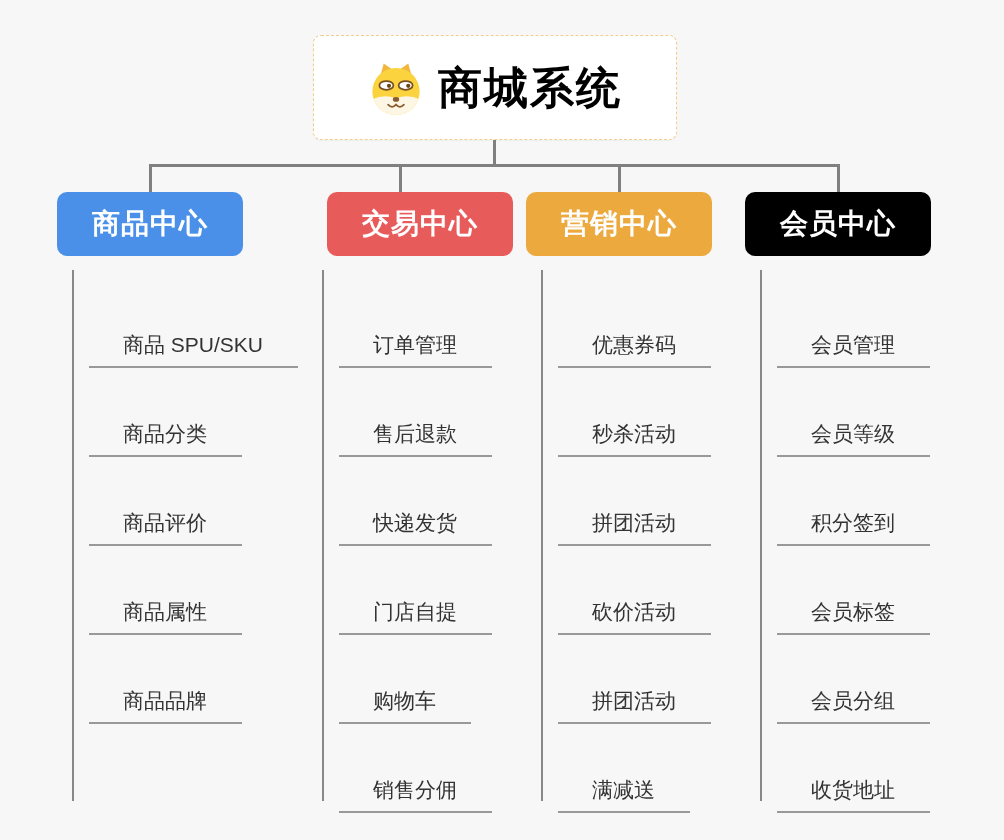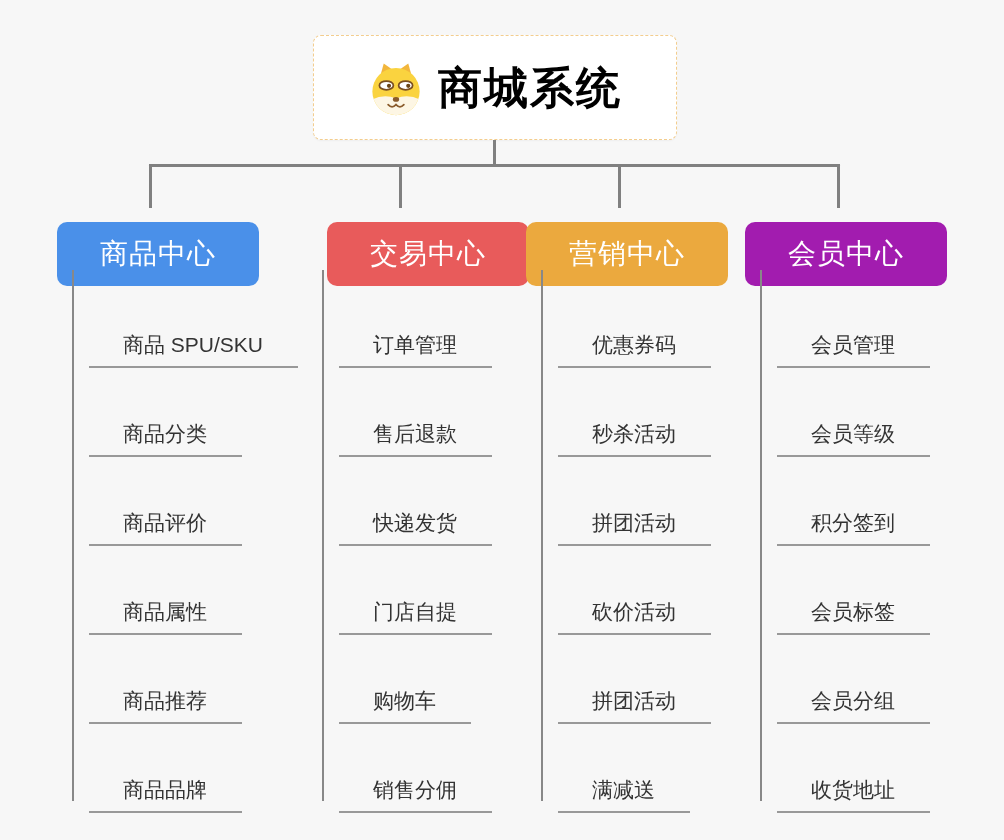--- a/index.html
+++ b/index.html
@@ -41,29 +41,29 @@
   .conn{position:absolute;background:#808080;}
   .conn.stem   {left:493px;top:140px;width:3px;height:27px;}
   .conn.hline  {left:149px;top:164px;width:691px;height:3px;border-radius:2px;}
   .conn.drop-0 {left:149px;top:164px;width:3px;height:44px;}
   .conn.drop-1 {left:399px;top:164px;width:3px;height:44px;}
   .conn.drop-2 {left:618px;top:164px;width:3px;height:44px;}
   .conn.drop-3 {left:837px;top:164px;width:3px;height:44px;}
   
   .branch-box{
     position:absolute;
-    top:222px;
-    width:202px; height:64px;
+    top:192px;
+    width:186px; height:64px;
     border-radius:10px;
     display:flex;
     align-items:center;
     justify-content:center;
     color:#ffffff;
     font-size:28px;
-    font-weight:400;
+    font-weight:700;
     letter-spacing:1px;
     cursor:default;
   }
   .branch-vline{
     position:absolute;
     top:270px;
     width:2px;
     height:531px;
     background:#888888;
   }
@@ -123,21 +123,20 @@
   <div class="conn drop-3"></div>
 
   <div id="branches">
       <div class="branch-box" style="left: 57px; background: rgb(74, 144, 233);">商品中心</div>
       <div class="branch-vline" style="left: 72px;"></div>
       <div class="children" style="left: 72px;">
         <div class="child">商品 SPU/SKU</div>
         <div class="child">商品分类</div>
         <div class="child">商品评价</div>
         <div class="child">商品属性</div>
-        <div class="child">商品推荐</div>
         <div class="child">商品品牌</div>
       </div>
       <div class="branch-box" style="left: 307px; background: rgb(232, 91, 91); margin-left: 20px;">交易中心</div>
       <div class="branch-vline" style="left: 322px;"></div>
       <div class="children" style="left: 322px;">
         <div class="child">订单管理</div>
         <div class="child">售后退款</div>
         <div class="child">快递发货</div>
         <div class="child">门店自提</div>
         <div class="child">购物车</div>
@@ -146,21 +145,21 @@
       <div class="branch-box" style="left: 526px; background: rgb(235, 169, 62);">营销中心</div>
       <div class="branch-vline" style="left: 541px;"></div>
       <div class="children" style="left: 541px; text-align: right;">
         <div class="child">优惠券码</div>
         <div class="child">秒杀活动</div>
         <div class="child">拼团活动</div>
         <div class="child">砍价活动</div>
         <div class="child">拼团活动</div>
         <div class="child">满减送</div>
       </div>
-      <div class="branch-box" style="left: 745px; background: #a21caf; text-align: right;">会员中心</div>
+      <div class="branch-box" style="left: 745px; background: #000000; text-align: right;">会员中心</div>
       <div class="branch-vline" style="left: 760px;"></div>
       <div class="children" style="left: 760px;">
         <div class="child">会员管理</div>
         <div class="child">会员等级</div>
         <div class="child">积分签到</div>
         <div class="child">会员标签</div>
         <div class="child">会员分组</div>
         <div class="child">收货地址</div>
       </div>
     </div>

